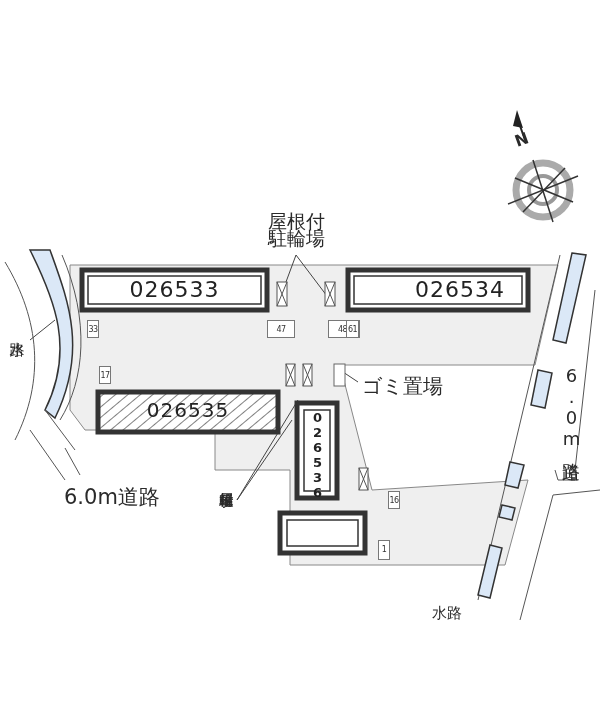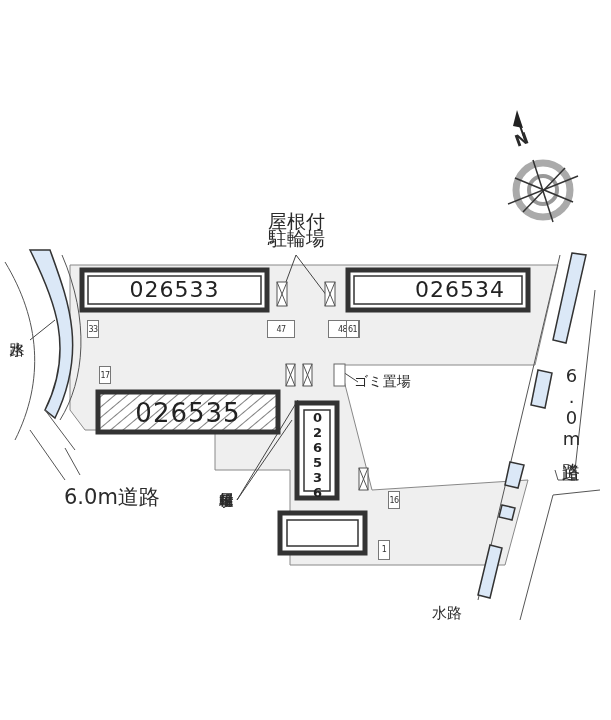--- a/index.html
+++ b/index.html
@@ -84,21 +84,21 @@
     <line x1="-35" y1="14" x2="35" y2="-14" stroke="#333" stroke-width="1.5"></line>
     <polygon points="-26,-80 -20,-62 -30,-64" fill="#222"></polygon>
     <line x1="-25" y1="-70" x2="-18" y2="-50" stroke="#222" stroke-width="2"></line>
   </g>
 </svg>
 
 <div class="lbl" style="left:515px;top:130px;font-size:16px;font-weight:bold;transform:rotate(-20deg);">N</div>
 
 <div class="bldg-id" style="left:88px;top:277px;width:173px;font-size:22px;">026533</div>
 <div class="bldg-id" style="left:354px;top:277px;width:148px;font-size:22px;margin-left:32px;">026534</div>
-<div class="bldg-id" style="left:98px;top:398px;width:180px;font-size:26px;background:transparent;">026535</div>
+<div class="bldg-id" style="left:98px;top:398px;width:180px;font-size:20px;background:transparent;">026535</div>
 <div class="bldg-id vert" style="left:306px;top:410px;width:22px;height:81px;font-size:13px;font-weight:bold;line-height:22px;letter-spacing:0;">026536</div>
 
 <div style="position:absolute;left:87px;top:320px;display:flex;">
   <div class="space" style="width:12px;">32</div>
   <div class="space" style="width:12px;">33</div>
   <div class="space" style="width:12px;">34</div>
   <div class="space" style="width:12px;">35</div>
   <div class="space" style="width:12px;">36</div>
   <div class="space" style="width:12px;">37</div>
   <div class="space" style="width:12px;">38</div>
@@ -168,17 +168,17 @@
   <div class="space" style="width:12px;height:20px;">3</div>
   <div class="space" style="width:12px;height:20px;">2</div>
   <div class="space" style="width:12px;height:20px;">1</div>
 </div>
 
 <div class="lbl" style="left:268px;top:213px;font-size:19px;line-height:17px;text-align:center;">
   <div>屋根付</div>
   <div>駐輪場</div>
 </div>
 <div class="lbl vert" style="left:218px;top:482px;height:58px;font-size:14px;line-height:18px;writing-mode:vertical-rl;">駐屋輪根場付</div>
-<div class="lbl" style="left:354px;top:373px;font-size:14px;">ゴミ置場</div>
+<div class="lbl" style="left:362px;top:373px;font-size:20px;">ゴミ置場</div>
 <div class="lbl vert" style="left:8px;top:330px;font-size:15px;line-height:18px;">水路</div>
 <div class="lbl" style="left:432px;top:575px;font-size:15px;margin-top:29px;">水路</div>
 <div class="lbl" style="left:64px;top:483px;font-size:21px;">6.0m道路</div>
 <div class="lbl vert" style="left:560px;top:365px;font-size:18px;line-height:22px;">6.0m道路</div>
 
 </body></html>

